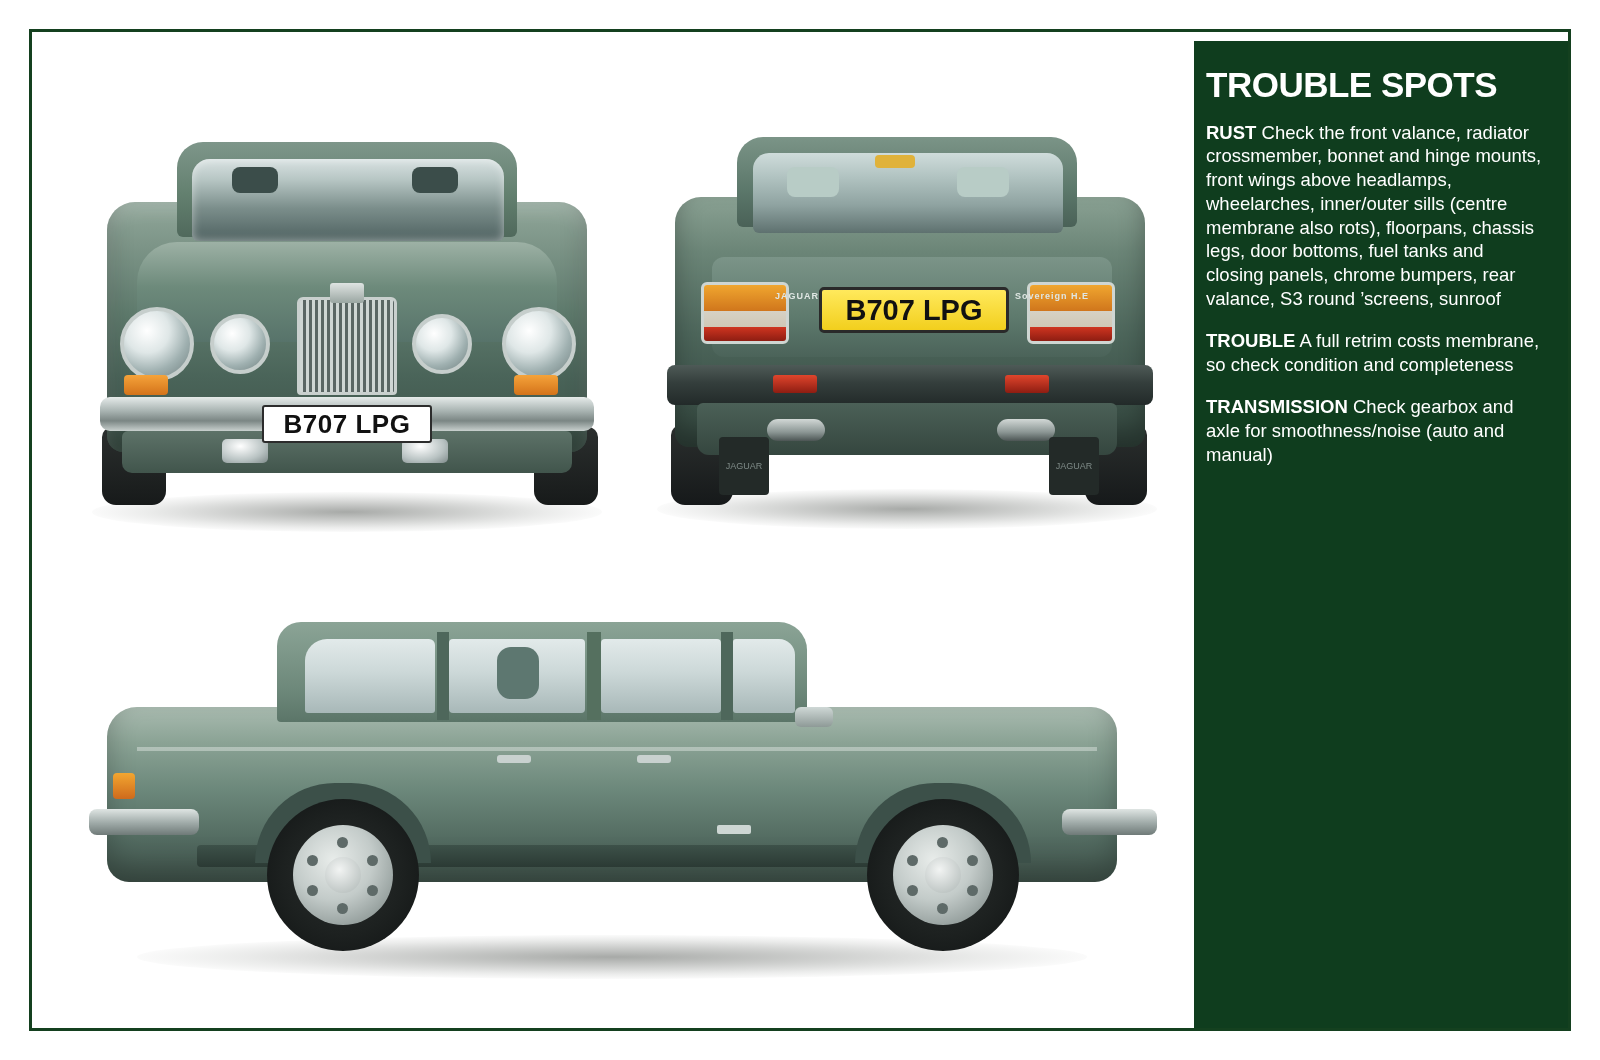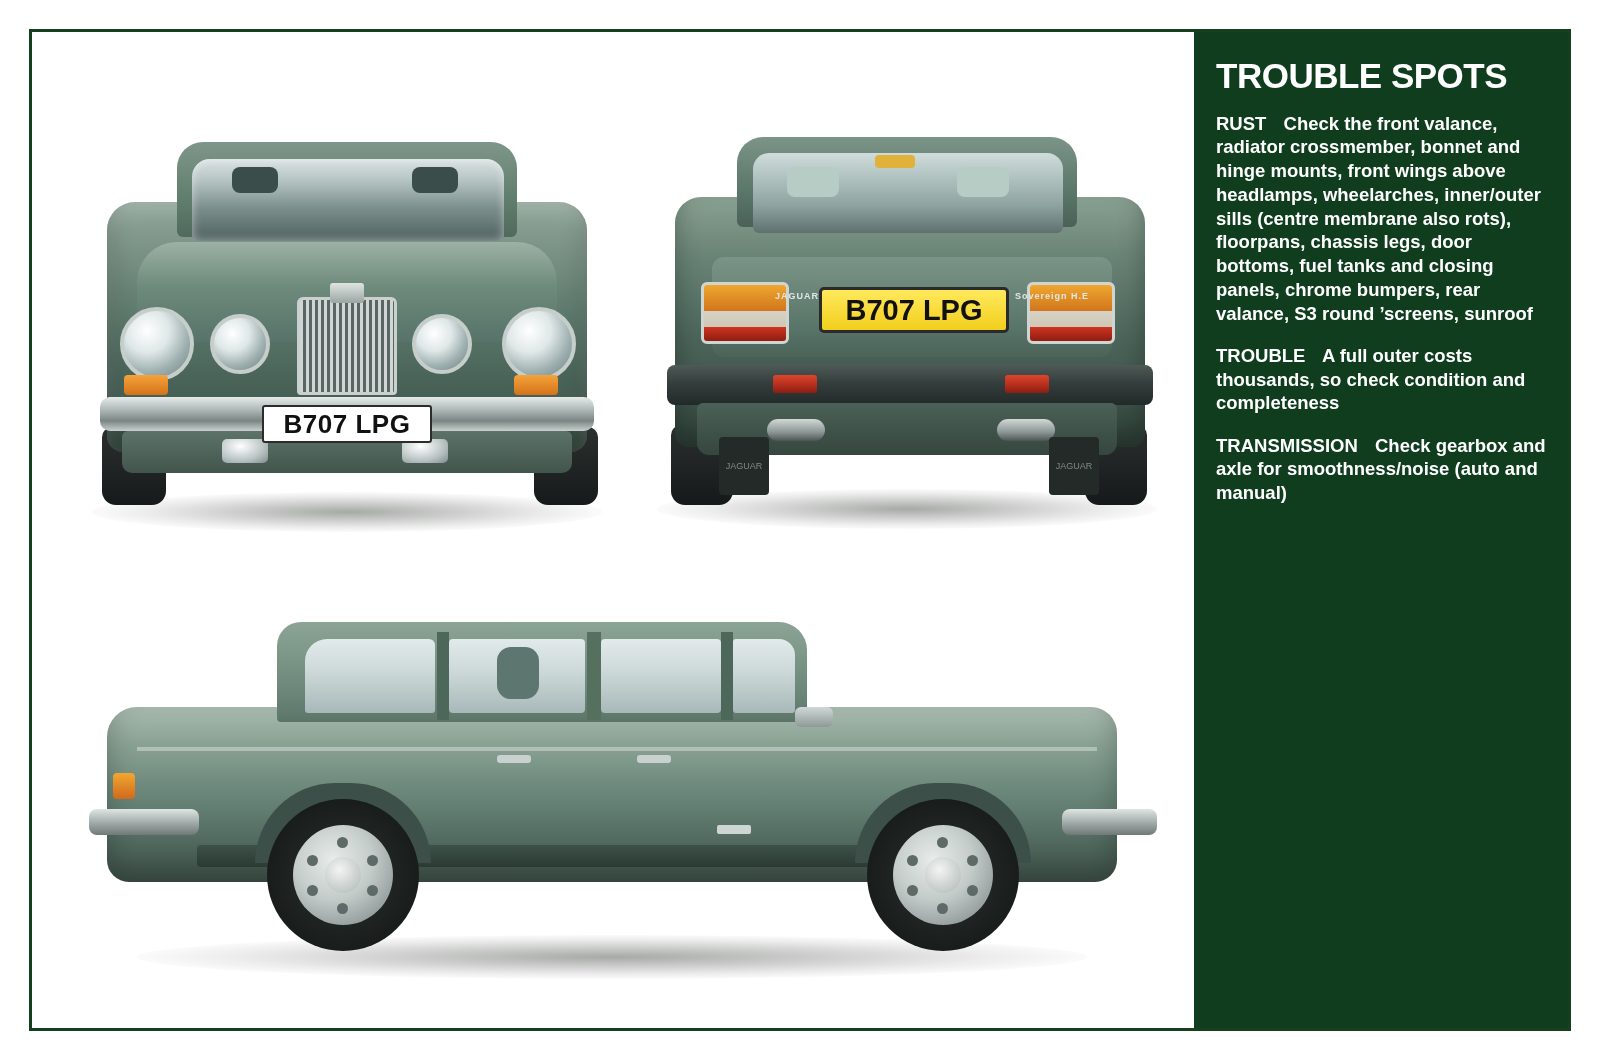--- a/index.html
+++ b/index.html
@@ -40,27 +40,27 @@
     width: 1162px;
     height: 996px;
     background: #ffffff;
     overflow: hidden;
   }
 
   
   #panel {
     position: absolute;
     right: 0;
-    top: 0;
+    top: 9px;
     width: 374px;
     height: 996px;
     background: #0f3d1e;
     color: #ffffff;
     box-sizing: border-box;
-    padding: 26px 22px 10px 22px;
+    padding: 26px 22px 10px 12px;
     overflow: hidden;
   }
 
   #panel-title {
     font-size: 35px;
     font-weight: bold;
     letter-spacing: -0.5px;
     margin: 0 0 14px 0;
     line-height: 1.0;
   }
@@ -68,22 +68,21 @@
   .spot {
     font-size: 18.5px;
     line-height: 1.285;
     margin-bottom: 17px;
     color: #ffffff;
   }
   .spot .term {
     font-weight: bold;
   }
   .spot .body {
-    font-weight: bold;
-    margin-left: 12px;
+    font-weight: normal;
   }
 
   
   .shadow {
     position: absolute;
     border-radius: 50%;
     background: radial-gradient(ellipse at center, rgba(60,65,60,0.45) 0%, rgba(120,125,120,0.15) 55%, rgba(255,255,255,0) 75%);
   }
 
   
@@ -596,21 +595,21 @@
 
     <div id="panel">
       <h1 id="panel-title">TROUBLE SPOTS</h1>
 
       <p class="spot">
         <span class="term">RUST</span><span class="body"> Check the front valance, radiator crossmember, bonnet and hinge mounts, front wings above headlamps, wheelarches, inner/outer sills (centre membrane also rots), floorpans, chassis legs, door bottoms, fuel tanks and closing panels, chrome bumpers, rear valance, S3 round ’screens, sunroof</span>
       </p>
 
 
       <p class="spot">
-        <span class="term">TROUBLE</span><span class="body"> A full outer costs thousands, so check condition and completeness</span>
+        <span class="term">TROUBLE</span><span class="body"> A full retrim costs membrane, so check condition and completeness</span>
       </p>
 
 
 
       <p class="spot">
         <span class="term">TRANSMISSION</span><span class="body"> Check gearbox and axle for smoothness/noise (auto and manual)</span>
       </p>
 
     </div>
 

